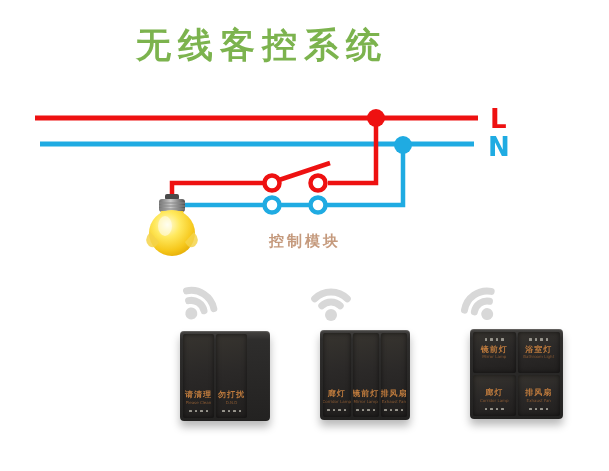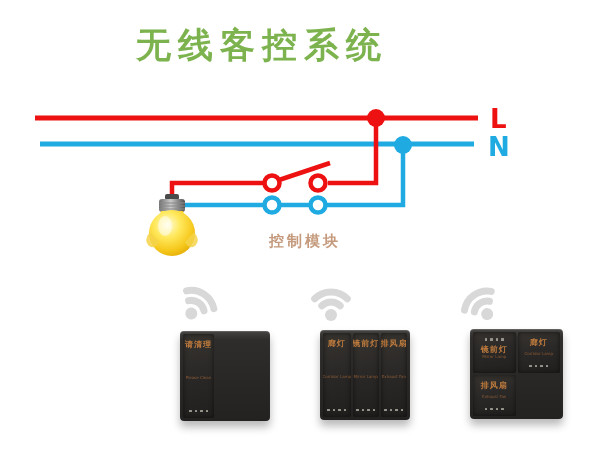--- a/index.html
+++ b/index.html
@@ -50,21 +50,21 @@
   }
   .panel-1{left:140px;top:331px;width:90px;height:90px;}
   .panel-2{left:280px;top:330px;width:90px;height:90px;}
   .panel-3{left:430px;top:329px;width:93px;height:90px;}
   .gang-row{display:flex;width:100%;height:100%;gap:2px;}
   .gang-grid{display:grid;width:100%;height:100%;gap:2px;
     grid-template-columns:1fr 1fr;grid-template-rows:1fr 1fr;}
   .btn{
     background:linear-gradient(168deg,#37342f 0%,#2b2928 45%,#211f1e 100%);
     border-radius:2px;display:flex;flex-direction:column;align-items:center;
-    justify-content:space-between;padding:6px 2px;
+    justify-content:flex-end;padding:6px 2px;
     box-shadow:inset 0 0 5px rgba(0,0,0,.55);
     overflow:hidden;
   }
   .btn.btn-top{justify-content:flex-start;}
   .btn-label{color:var(--button-text-orange);font-size:8px;font-weight:bold;
     letter-spacing:1px;white-space:nowrap;line-height:1.2;}
   .btn-sub{color:#8a5a33;font-size:4px;white-space:nowrap;line-height:1.4;}
   .btn-dots{display:flex;gap:3px;margin-top:4px;}
   .btn.btn-top .btn-dots{margin-top:0;margin-bottom:4px;}
   .btn-dots i{width:2.5px;height:2.5px;background:#97948c;border-radius:0.5px;display:block;}
@@ -152,20 +152,30 @@
       <div class="btn">
         <span class="btn-label">请清理</span>
         <span class="btn-sub">Please Clean</span>
         <span class="btn-dots">
             <i></i>
             <i></i>
             <i></i>
             <i></i>
           </span>
       </div>
+      <div class="btn">
+        <span class="btn-label">勿打扰</span>
+        <span class="btn-sub">D.N.D</span>
+        <span class="btn-dots">
+            <i></i>
+            <i></i>
+            <i></i>
+            <i></i>
+          </span>
+      </div>
     </div>
   </div>
 
   <div class="panel panel-2">
     <div class="gang-row">
       <div class="btn">
         <span class="btn-label">廊灯</span>
         <span class="btn-sub">Corridor Lamp</span>
         <span class="btn-dots">
             <i></i>
@@ -202,20 +212,30 @@
       <div class="btn btn-top">
         <span class="btn-dots">
             <i></i>
             <i></i>
             <i></i>
             <i></i>
           </span>
         <span class="btn-label">镜前灯</span>
         <span class="btn-sub">Mirror Lamp</span>
       </div>
+      <div class="btn btn-top">
+        <span class="btn-dots">
+            <i></i>
+            <i></i>
+            <i></i>
+            <i></i>
+          </span>
+        <span class="btn-label">浴室灯</span>
+        <span class="btn-sub">Bathroom Light</span>
+      </div>
       <div class="btn">
         <span class="btn-label">廊灯</span>
         <span class="btn-sub">Corridor Lamp</span>
         <span class="btn-dots">
             <i></i>
             <i></i>
             <i></i>
             <i></i>
           </span>
       </div>

